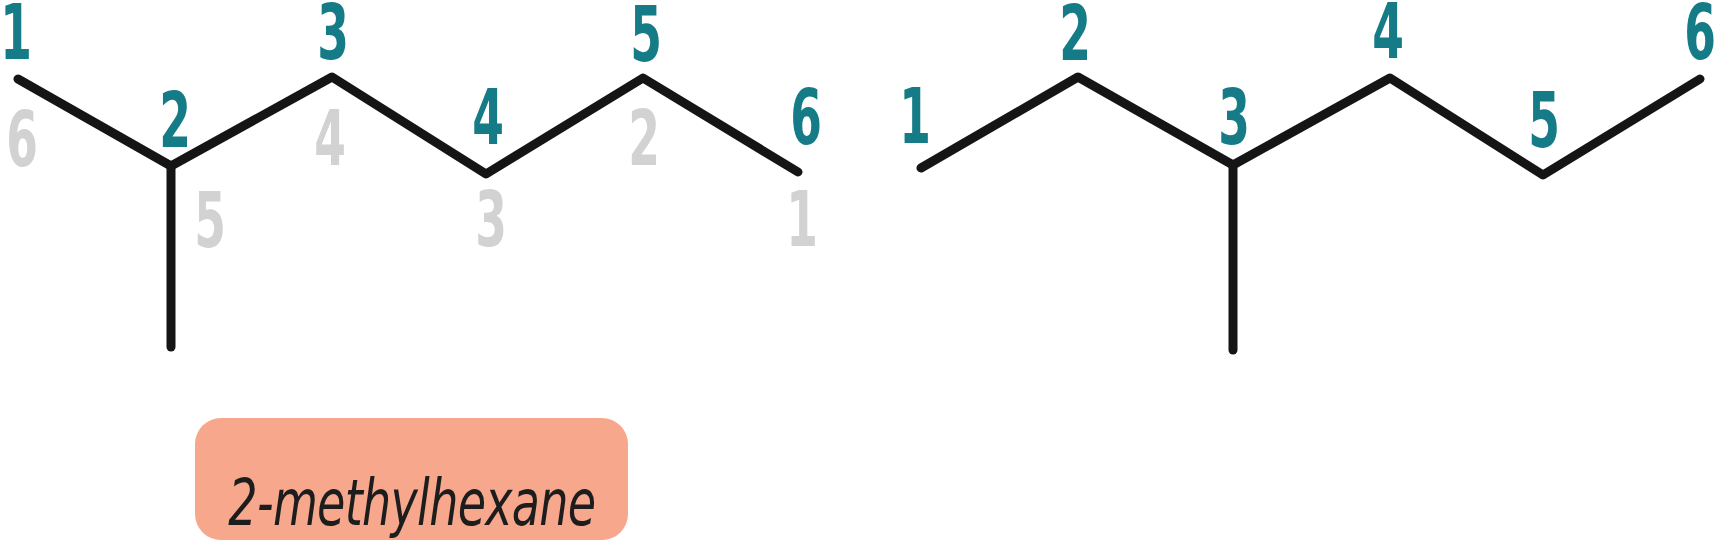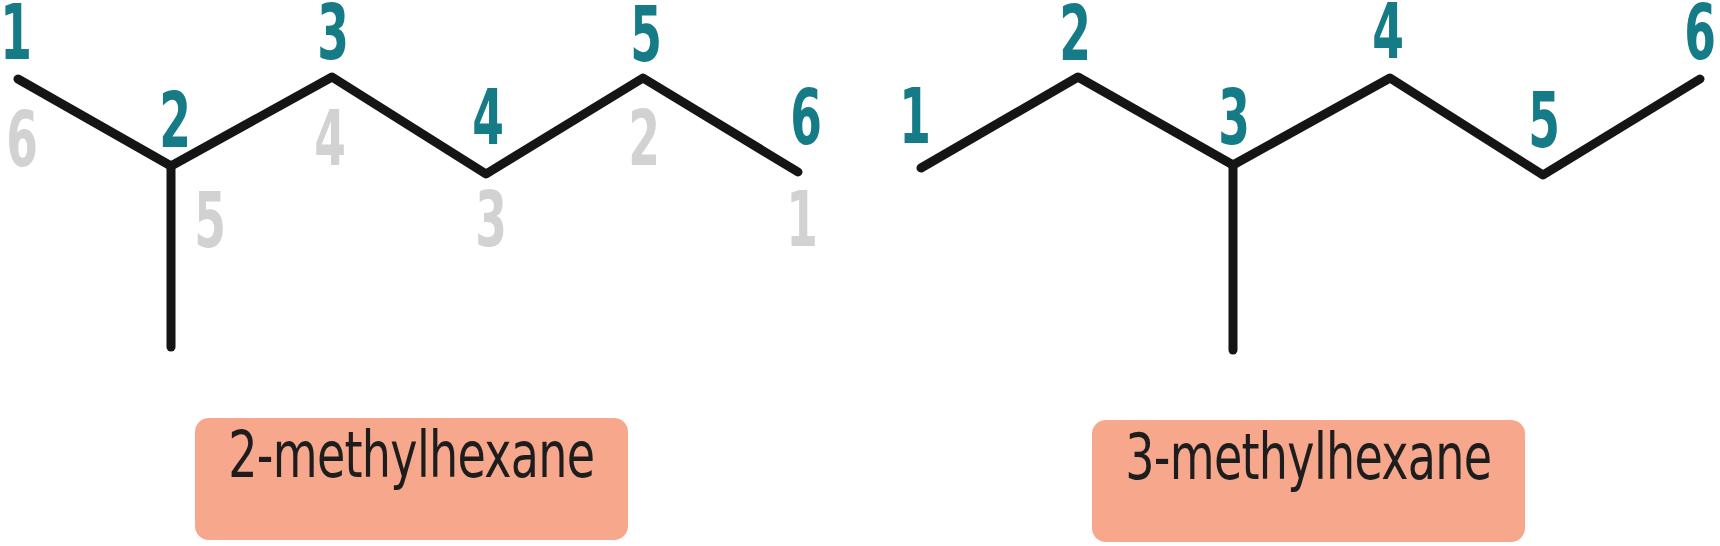--- a/index.html
+++ b/index.html
@@ -40,25 +40,26 @@
     transform: translate(-50%, -50%) scaleX(0.60);
     white-space: nowrap;
     user-select: none;
   }
   .num.teal { color: var(--teal); }
   .num.gray { color: var(--gray); }
   .badge {
     position: absolute;
     width: 433px;
     height: 122px;
-    border-radius: 14px;
+    border-radius: 26px;
     background: var(--salmon);
     display: flex;
-    align-items: flex-start;
+    align-items: flex-end;
     justify-content: center;
+    font-style: italic;
   }
   .badge .badge-text {
     font-size: 64px;
     color: var(--label_text);
     letter-spacing: -1px;
     transform: scaleX(0.72);
     white-space: nowrap;
   }
 </style>
 </head>
@@ -90,17 +91,14 @@
   <span class="num teal" style="left:915px;  top:117px;">1</span>
   <span class="num teal" style="left:1075px; top:34px;">2</span>
   <span class="num teal" style="left:1234px; top:118px;">3</span>
   <span class="num teal" style="left:1388px; top:32px;">4</span>
   <span class="num teal" style="left:1544px; top:121px;">5</span>
   <span class="num teal" style="left:1700px; top:33px;">6</span>
 
   <div class="badge" style="left:195px; top:418px;">
     <span class="badge-text">2-methylhexane</span>
   </div>
-  <div class="badge" style="left:1092px; top:420px;">
-    <span class="badge-text">3-methylhexane</span>
-  </div>
 
 </div>
 
 </body></html>

